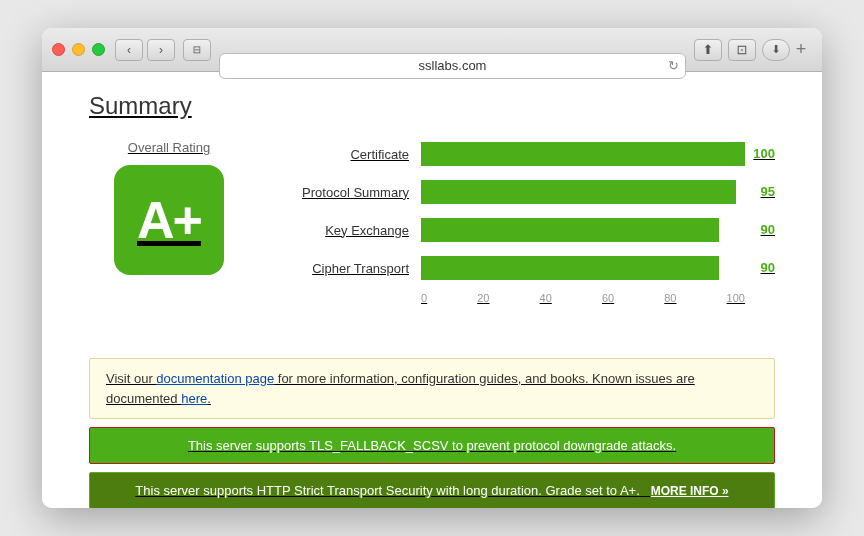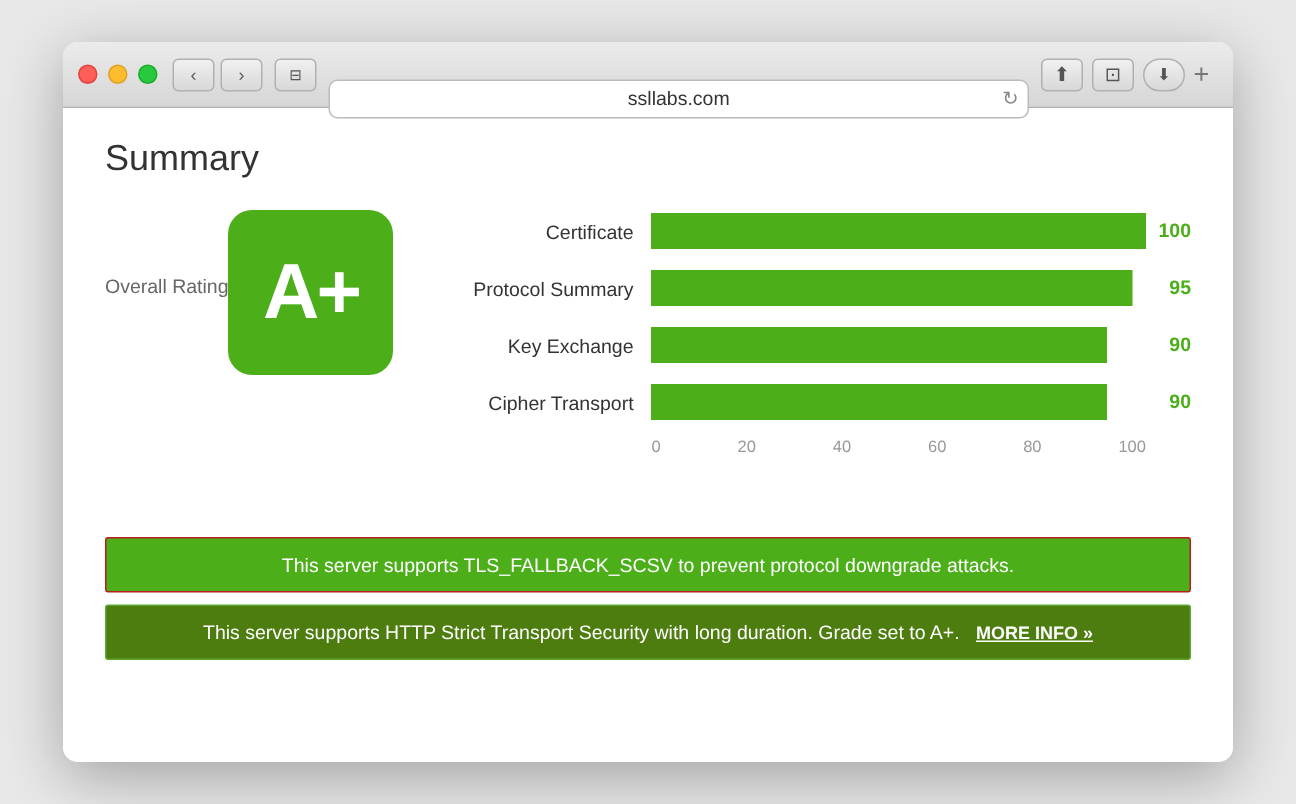--- a/index.html
+++ b/index.html
@@ -162,39 +162,40 @@
       justify-content: center;
       cursor: pointer;
       font-size: 18px;
       color: #777;
     }
 
     .content-area {
       flex: 1;
       overflow-y: auto;
       background: #fff;
-      padding: 20px 28px;
+      padding: 20px 47px;
+      text-decoration: underline;
     }
 
     .summary-title {
       font-size: 24px;
       font-weight: 500;
       color: #333;
       margin-bottom: 20px;
     }
 
     .rating-section {
       display: flex;
       align-items: flex-start;
       margin-bottom: 24px;
     }
 
     .overall-rating-block {
       display: flex;
-      flex-direction: row;
+      flex-direction: column;
       align-items: center;
       margin-right: 40px;
       min-width: 160px;
     }
 
     .overall-label {
       font-size: 13px;
       color: #666;
       margin-bottom: 10px;
     }
@@ -410,20 +411,23 @@
             <span style="font-size:11px;color:#999;">20</span>
             <span style="font-size:11px;color:#999;text-align:right;">40</span>
             <span style="font-size:11px;color:#999;">60</span>
             <span style="font-size:11px;color:#999;">80</span>
             <span style="font-size:11px;color:#999;">100</span>
           </div>
         </div>
       </div>
     </div>
 
+    <div class="info-banner">
+      <span>Visit our </span><a>documentation page</a><span> for more information, configuration guides, and books. Known issues are documented </span><a>here</a><span>.</span>
+    </div>
 
     <div class="green-banner">
       <span>This server supports TLS_FALLBACK_SCSV to prevent protocol downgrade attacks.</span>
     </div>
 
     <div class="green-banner-light">
       <span>This server supports HTTP Strict Transport Security with long duration. Grade set to A+.</span>
       &nbsp;
       <a class="more-info-link">MORE INFO »</a>
     </div>

